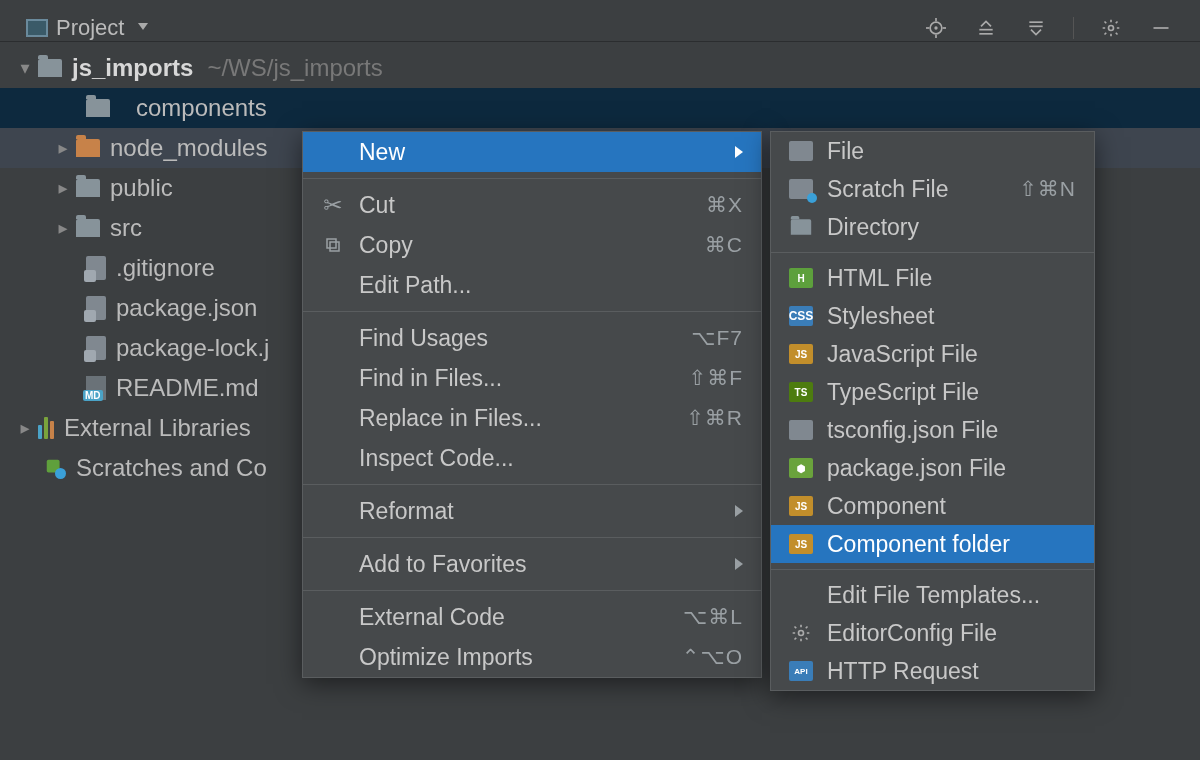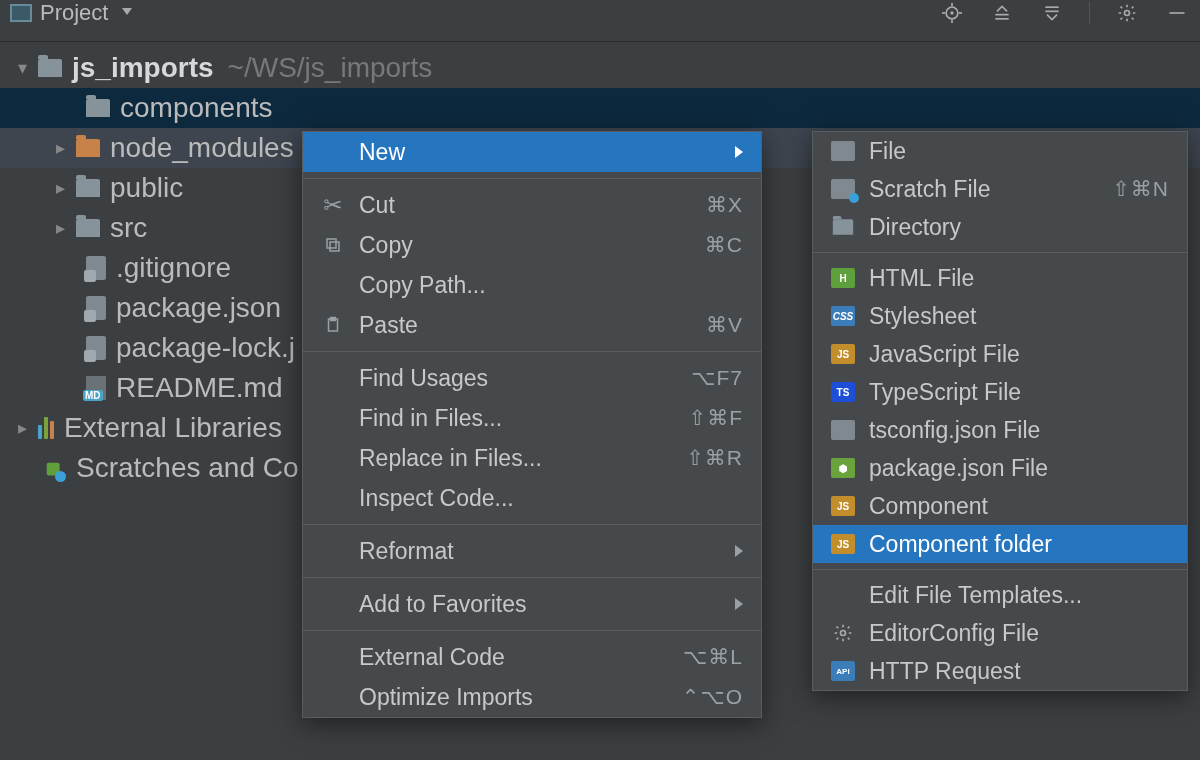--- a/index.html
+++ b/index.html
@@ -1,40 +1,40 @@
 <!DOCTYPE html>
 <html><head>
 <meta charset="utf-8">
 <style>
   * { margin: 0; padding: 0; box-sizing: border-box; font-family: -apple-system, "Segoe UI", Arial, sans-serif; }
   body { background: #3c3f41; color: #bbbbbb; width: 1200px; height: 760px; overflow: hidden; font-size: 21px; user-select: none; }
 
   
   .toolbar {
     height: 42px; background: #3c3f41; border-bottom: 1px solid #2b2d2f;
-    display: flex; align-items: flex-start; padding: 0 10px; justify-content: space-between;
+    display: flex; align-items: flex-end; padding: 0 26px; justify-content: space-between;
   }
   .toolbar-left { display: flex; align-items: center; gap: 8px; }
   .window-icon { width: 22px; height: 18px; border: 2px solid #6a8a9c; background: #3a5a68; position:relative; }
   .proj-label { color: #bbbbbb; font-size: 22px; }
   .dropdown-arrow { display:inline-block; border-left:5px solid transparent; border-right:5px solid transparent; border-top:7px solid #aaa; margin-left:6px;position:relative;top:-2px;}
   .toolbar-right { display: flex; align-items: center; gap: 24px; }
   .tb-icon { width:26px; height:26px; color:#aaa; display:flex; align-items:center; justify-content:center; cursor:pointer; }
 
   
   .tree {
     position: absolute; left:0; top:42px; width:1200px; height:718px;
     padding-top: 6px;
   }
   .tree-row {
     display: flex; align-items: center; height: 40px; padding-left: 18px;
-    font-size: 28px; color: #bbbbbb; position: relative;
+    font-size: 24px; color: #bbbbbb; position: relative; text-align: center;
   }
   .tree-row.highlight { background: #4b6eaf22; }
-  .tree-row.folder-selected { background: #0d293e; }
+  .tree-row.folder-selected { background: #0d293e; gap: 16px; }
   .tree-row .chev { width: 14px; display:inline-block; margin-right:6px; color:#888; font-size:18px;}
   .chev.down::before{content:"▾";}
   .chev.right::before{content:"▸";}
   .folder-icon { width:24px; height:18px; background:#87939a; border-radius:2px 2px 0 0; margin-right:10px; position:relative; }
   .folder-icon::before{content:"";position:absolute;top:-4px;left:0;width:10px;height:4px;background:#87939a;border-radius:2px 2px 0 0;}
   .folder-icon.orange{background:#c78249;}
   .folder-icon.orange::before{background:#c78249;}
   .file-icon { width:20px; height:24px; background:#808890; border-radius:2px; margin-right:10px; position:relative; font-size:10px;}
   .file-icon.badge::after{content:"";position:absolute;bottom:-2px;left:-2px;width:12px;height:12px;border-radius:2px;background:#a0a8b0;}
   .md-icon{ width:20px;height:24px;background:#6a7278;margin-right:10px;position:relative;}
@@ -51,39 +51,39 @@
   .pad1{padding-left:56px;}
   .pad2{padding-left:86px;}
 
   
   .menu {
     position: absolute;
     background: #46494b; border: 1px solid #5a5d5f; box-shadow: 0 6px 24px rgba(0,0,0,0.5);
     font-size: 23px; color: #c8c8c8;
   }
   .menu.m1 { left: 302px; top: 131px; width: 460px; }
-  .menu.m2 { left: 812px; top: 131px; width: 376px; }
+  .menu.m2 { left: 770px; top: 131px; width: 325px; }
   .menu-row {
     display: flex; align-items: center; height: 40px; padding: 0 18px;
     justify-content: space-between; cursor: default;
   }
   .menu-row .left { display:flex; align-items:center; gap:14px; }
   .menu-row.selected { background: #2675bf; color: #ffffff; }
   .menu-sep { height:1px; background:#5a5d5f; margin:6px 0; }
   .menu-icon { width:24px; display:flex; justify-content:center; color:#9aa0a4; }
   .shortcut { color: #9aa0a4; font-size:21px; letter-spacing:1px; }
   .sub-arrow { width:0;height:0;border-top:6px solid transparent;border-bottom:6px solid transparent;border-left:8px solid currentColor; }
 
   .m2 .menu-row { height:38px; }
   .type-badge{width:24px;height:20px;display:flex;align-items:center;justify-content:center;font-size:10px;font-weight:700;color:#fff;border-radius:2px;}
   .b-file{background:#808890;}
   .b-html{background:#5da03c;}
   .b-css{background:#3a7db8;}
   .b-js{background:#c28e2b;}
-  .b-ts{background:#1d4ed8;}
+  .b-ts{background:#4d7c0f;}
   .b-api{background:#3a7db8;}
   .gear-icon svg, .tb-icon svg{width:20px;height:20px;stroke:#aaa;fill:none;stroke-width:2;}
 </style>
 </head>
 <body>
 
 <div class="toolbar">
   <div class="toolbar-left">
     <span class="window-icon"></span>
     <span class="proj-label">Project</span>
@@ -219,34 +219,22 @@
             <rect x="4" y="4" width="12" height="12"></rect>
           </svg>
         </span>
         <span>Copy</span>
       </div>
     <span class="shortcut">⌘C</span>
   </div>
   <div class="menu-row">
     <div class="left">
         <span class="menu-icon"></span>
-        <span>Copy Path...</span>
-      </div>
-  </div>
-  <div class="menu-row">
-    <div class="left">
-        <span class="menu-icon">
-          <svg width="18" height="18" viewBox="0 0 24 24" stroke="#9aa0a4" fill="none" stroke-width="2">
-            <rect x="6" y="4" width="12" height="16"></rect>
-            <rect x="9" y="2" width="6" height="4" fill="#9aa0a4"></rect>
-          </svg>
-        </span>
-        <span>Paste</span>
-      </div>
-    <span class="shortcut">⌘V</span>
+        <span>Edit Path...</span>
+      </div>
   </div>
   <div class="menu-sep"></div>
   <div class="menu-row">
     <div class="left">
         <span class="menu-icon"></span>
         <span>Find Usages</span>
       </div>
     <span class="shortcut">⌥F7</span>
   </div>
   <div class="menu-row">
@@ -326,21 +314,21 @@
   </div>
   <div class="menu-sep"></div>
   <div class="menu-row">
     <div class="left">
         <span class="type-badge b-html">H</span>
         <span>HTML File</span>
       </div>
   </div>
   <div class="menu-row">
     <div class="left">
-        <span class="type-badge b-css" style="font-size:10px;font-style:italic;">CSS</span>
+        <span class="type-badge b-css" style="font-size:12px;">CSS</span>
         <span>Stylesheet</span>
       </div>
   </div>
   <div class="menu-row">
     <div class="left">
         <span class="type-badge b-js">JS</span>
         <span>JavaScript File</span>
       </div>
   </div>
   <div class="menu-row">

